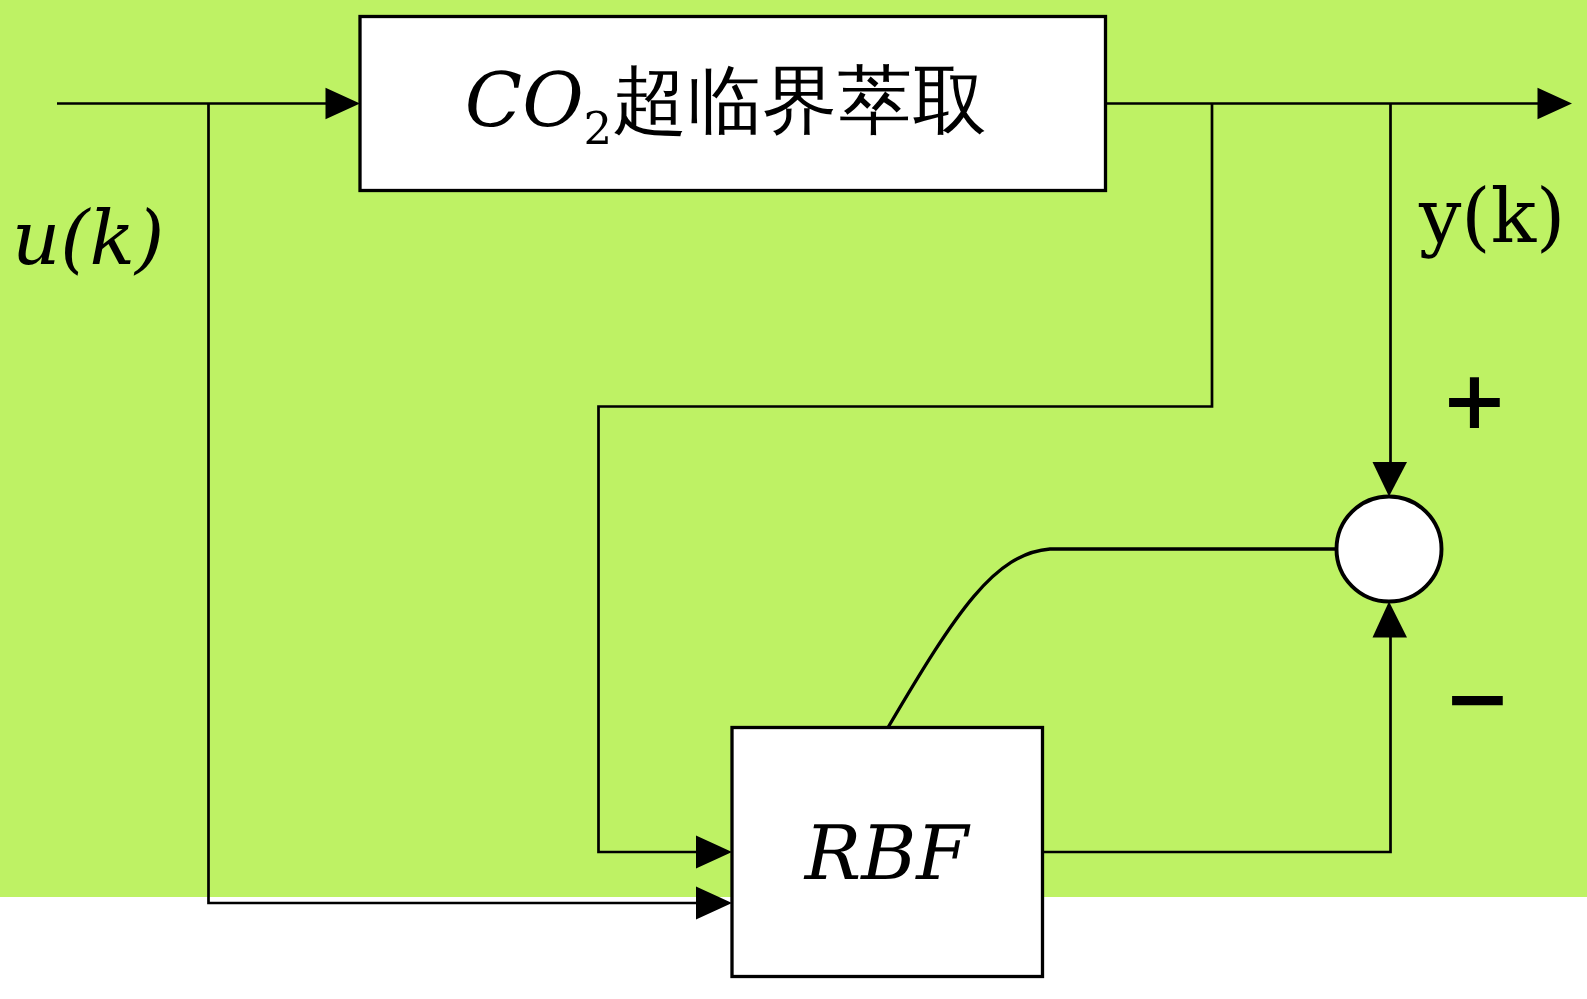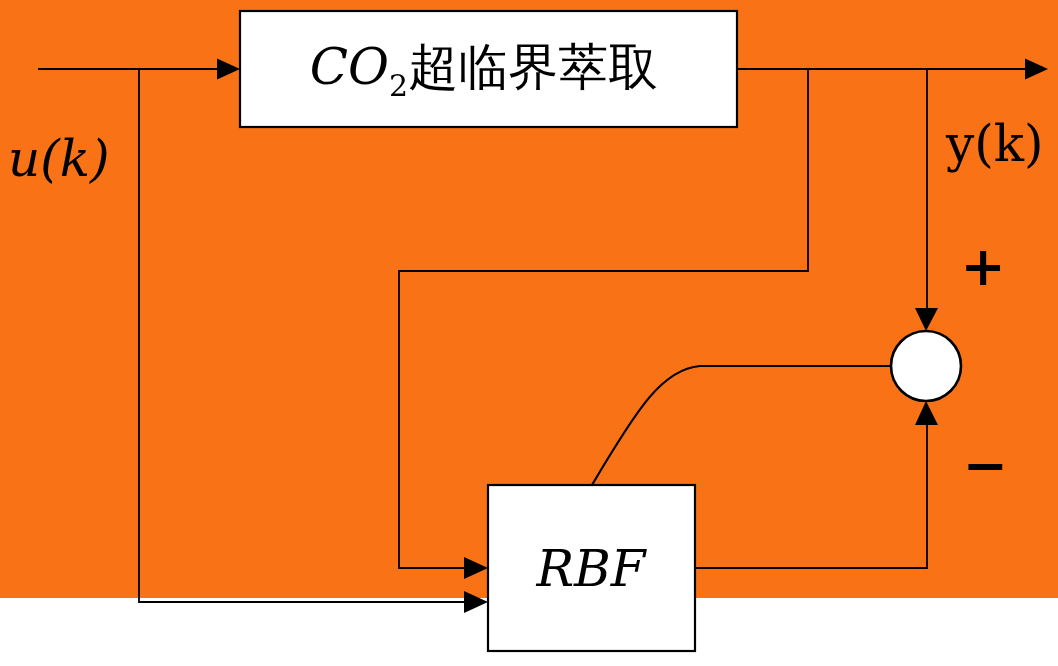--- a/index.html
+++ b/index.html
@@ -8,21 +8,21 @@
     background: #ffffff;
     width: 1058px;
     height: 666px;
     overflow: hidden;
     font-family: "DejaVu Serif", "Liberation Serif", serif;
   }
   #diagram-root {
     width: 1058px;
     height: 598px;
     position: relative;
-    background: #f97316;
+    background: #bef264;
     text-align: right;
   }
   svg { display: block; }
   .wire {
     fill: none;
     stroke: #000000;
     stroke-width: 1.8;
   }
   .box {
     fill: #ffffff;

